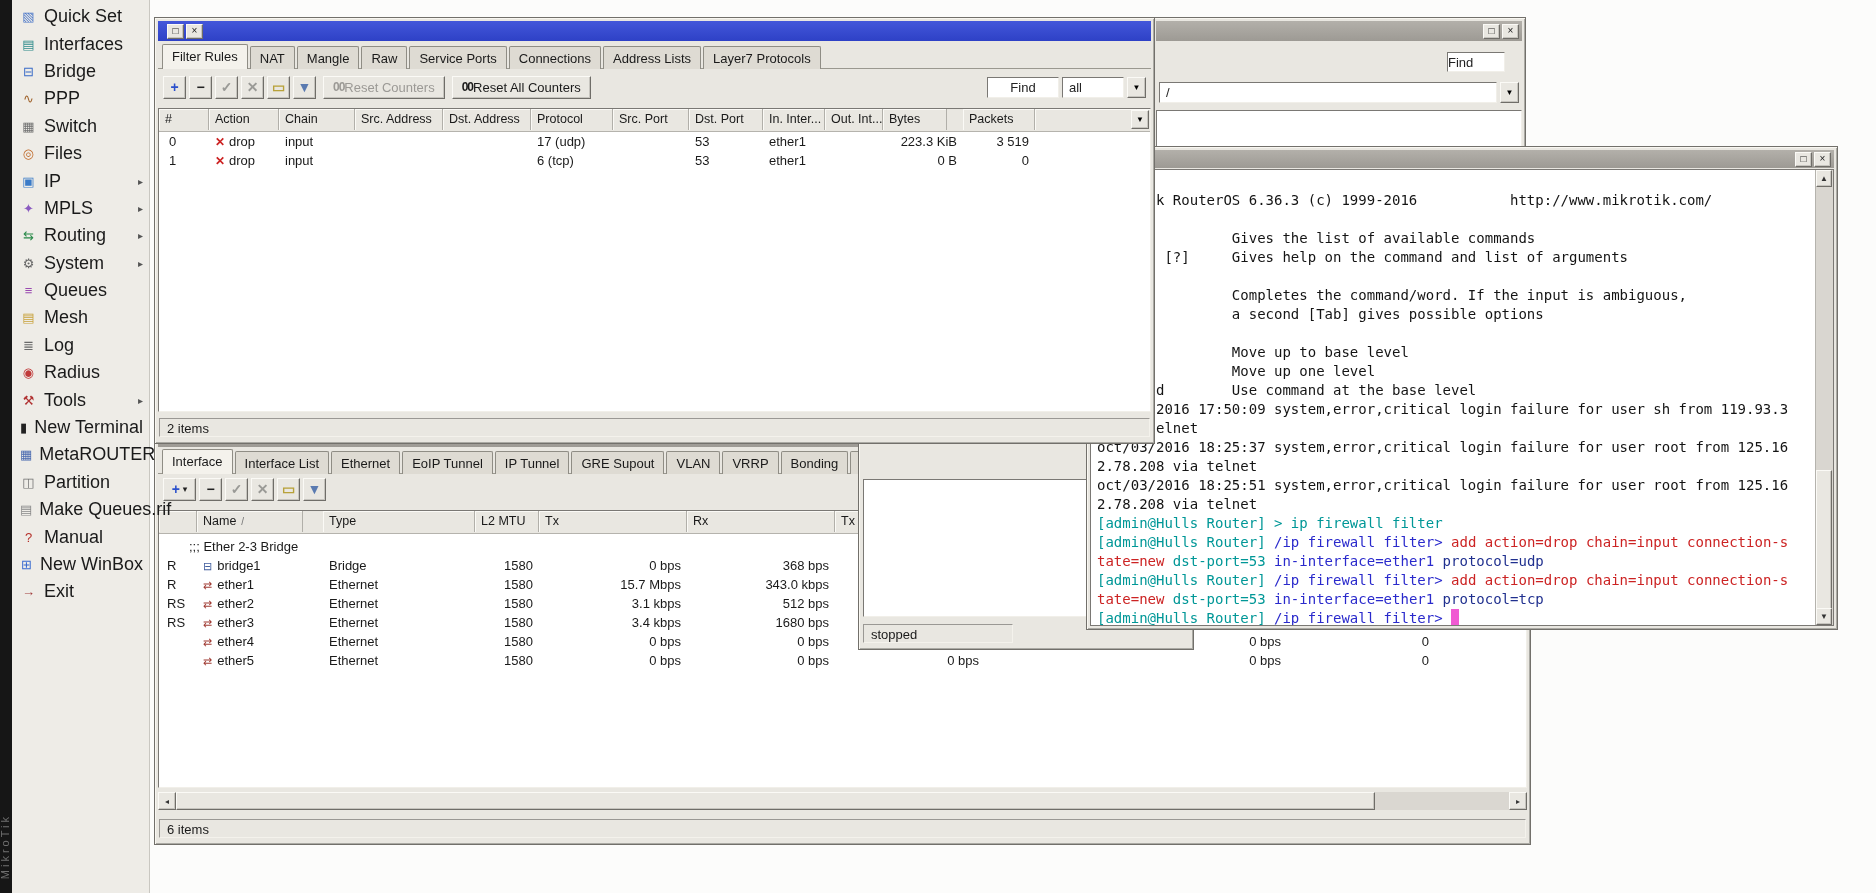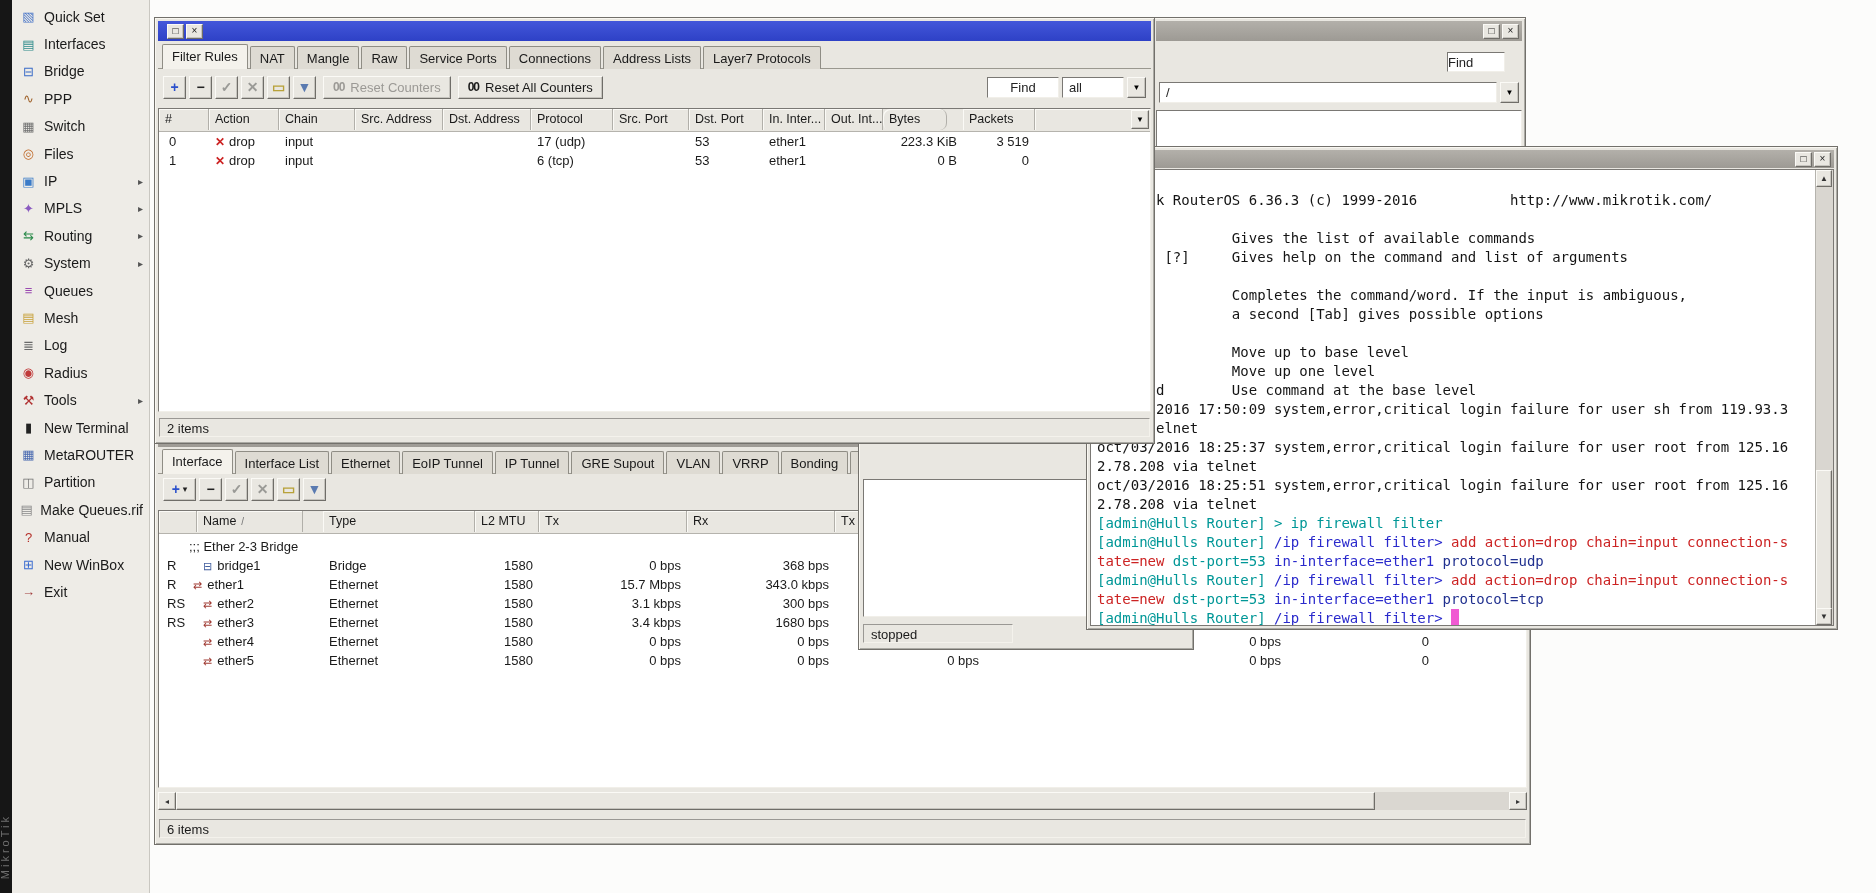--- a/index.html
+++ b/index.html
@@ -7,21 +7,21 @@
           font-family:"Liberation Sans",sans-serif;font-size:13px;color:#1a1a1a;}
   
   .brand-strip{position:absolute;left:0;top:0;width:12px;height:893px;background:#161616;z-index:50;}
   .brand-text{position:absolute;bottom:14px;left:-1px;writing-mode:vertical-rl;transform:rotate(180deg);
               color:#6f6f6f;font-size:11px;letter-spacing:3px;}
   
   .sidebar{position:absolute;left:12px;top:0;width:138px;height:893px;background:#eeece7;
            border-right:1px solid #c9c7c1;box-sizing:border-box;padding-top:3px;z-index:45;}
   .sb-item{height:27.4px;display:flex;align-items:center;padding:0 6px 0 8px;gap:7px;cursor:default;}
   .sb-icon{width:17px;text-align:center;font-size:13px;}
-  .sb-label{flex:1;font-size:14px;white-space:nowrap;}
+  .sb-label{flex:1;font-size:18px;white-space:nowrap;}
   .sb-arrow{color:#555;font-size:10px;}
   
   .win{position:absolute;background:#e9e7e1;border:1px solid #72706b;box-sizing:border-box;
        box-shadow:inset 1px 1px 0 #f9f7f1, inset -1px -1px 0 #abaaa4;}
   .titlebar{position:absolute;left:3px;top:3px;right:3px;height:20px;display:flex;align-items:center;
             padding:0 3px 0 7px;color:#fff;font-size:13px;}
   .titlebar.active{background:linear-gradient(180deg,#4357da,#2e41c6);}
   .titlebar.inactive{background:linear-gradient(180deg,#b3b0aa,#9d9a94);color:#f2f1ee;}
   .titlebar.slim{height:18px;}
   .title-label{flex:1;white-space:nowrap;overflow:hidden;}
@@ -36,21 +36,21 @@
   .toolbar{position:absolute;left:3px;right:3px;height:30px;display:flex;align-items:center;
            gap:3px;padding:0 5px;box-sizing:border-box;}
   .tools{display:flex;gap:3px;align-items:center;}
   .tbtn{width:23px;height:23px;background:#e9e7e1;border:1px solid;border-color:#fbfaf6 #6f6d68 #6f6d68 #fbfaf6;
         box-shadow:inset -1px -1px 0 #c6c4be;display:flex;align-items:center;justify-content:center;
         padding:0;font-family:inherit;font-size:14px;}
   .tbtn .tglyph{font-weight:bold;line-height:1;}
   .tbtn.split{width:33px;gap:3px;}
   .tsplit{font-size:9px;color:#222;}
   .pushbtn{height:23px;background:#e9e7e1;border:1px solid;border-color:#fbfaf6 #6f6d68 #6f6d68 #fbfaf6;
-           box-shadow:inset -1px -1px 0 #c6c4be;padding:0 9px;font-size:13px;display:flex;gap:6px;
+           box-shadow:inset -1px -1px 0 #c6c4be;padding:0 9px;font-size:13px;display:flex;
            align-items:center;font-family:inherit;color:#1a1a1a;margin-left:4px;white-space:nowrap;}
   .pushbtn .prefix{font-weight:bold;letter-spacing:-1px;font-size:12px;}
   .pushbtn.disabled{color:#9b9995;}
   .spacer{flex:1;}
   .sunkbox{background:#fff;border:1px solid;border-color:#7a7874 #f1efe9 #f1efe9 #7a7874;
            box-sizing:border-box;height:21px;display:flex;align-items:center;font-size:13px;color:#222;}
   .findbox{width:72px;justify-content:center;}
   .combo{width:62px;padding:0 6px;}
   .arrowbtn{width:19px;height:21px;font-size:8px;}
   
@@ -283,36 +283,36 @@
             <div class="tcell" style="left: 164px; width: 152px;">Bridge</div>
             <div class="tcell right" style="left: 316px; width: 64px;">1580</div>
             <div class="tcell right" style="left: 380px; width: 148px;">0 bps</div>
             <div class="tcell right" style="left: 528px; width: 148px;">368 bps</div>
             <div class="tcell right" style="left: 676px; width: 150px;"></div>
             <div class="tcell right" style="left: 1036px; width: 92px;"></div>
             <div class="tcell right" style="left: 1184px; width: 92px;"></div>
           </div>
           <div class="trow" style="top: 41px;">
             <div class="tcell statecell" style="left: 0px; width: 38px;">R</div>
-            <div class="tcell" style="left: 28px; width: 126px;"><span class="if-icon" style="color: rgb(160, 60, 52);">⇄</span>ether1</div>
+            <div class="tcell" style="left: 38px; width: 126px;"><span class="if-icon" style="color: rgb(160, 60, 52);">⇄</span>ether1</div>
             <div class="tcell" style="left: 164px; width: 152px;">Ethernet</div>
             <div class="tcell right" style="left: 316px; width: 64px;">1580</div>
             <div class="tcell right" style="left: 380px; width: 148px;">15.7 Mbps</div>
             <div class="tcell right" style="left: 528px; width: 148px;">343.0 kbps</div>
             <div class="tcell right" style="left: 676px; width: 150px;"></div>
             <div class="tcell right" style="left: 1036px; width: 92px;"></div>
             <div class="tcell right" style="left: 1184px; width: 92px;"></div>
           </div>
           <div class="trow" style="top: 60px;">
             <div class="tcell statecell" style="left: 0px; width: 38px;">RS</div>
             <div class="tcell" style="left: 38px; width: 126px;"><span class="if-icon" style="color: rgb(160, 60, 52);">⇄</span>ether2</div>
             <div class="tcell" style="left: 164px; width: 152px;">Ethernet</div>
             <div class="tcell right" style="left: 316px; width: 64px;">1580</div>
             <div class="tcell right" style="left: 380px; width: 148px;">3.1 kbps</div>
-            <div class="tcell right" style="left: 528px; width: 148px;">300 bps</div>
+            <div class="tcell right" style="left: 528px; width: 148px;">512 bps</div>
             <div class="tcell right" style="left: 676px; width: 150px;"></div>
             <div class="tcell right" style="left: 1036px; width: 92px;"></div>
             <div class="tcell right" style="left: 1184px; width: 92px;"></div>
           </div>
           <div class="trow" style="top: 79px;">
             <div class="tcell statecell" style="left: 0px; width: 38px;">RS</div>
             <div class="tcell" style="left: 38px; width: 126px;"><span class="if-icon" style="color: rgb(160, 60, 52);">⇄</span>ether3</div>
             <div class="tcell" style="left: 164px; width: 152px;">Ethernet</div>
             <div class="tcell right" style="left: 316px; width: 64px;">1580</div>
             <div class="tcell right" style="left: 380px; width: 148px;">3.4 kbps</div>
@@ -456,21 +456,21 @@
       <div class="hcell" style="left: 0px; width: 50px;">#</div>
           <div class="hcell" style="left: 50px; width: 70px;">Action</div>
           <div class="hcell" style="left: 120px; width: 76px;">Chain</div>
           <div class="hcell" style="left: 196px; width: 88px;">Src. Address</div>
           <div class="hcell" style="left: 284px; width: 88px;">Dst. Address</div>
           <div class="hcell" style="left: 372px; width: 82px;">Protocol</div>
           <div class="hcell" style="left: 454px; width: 76px;">Src. Port</div>
           <div class="hcell" style="left: 530px; width: 74px;">Dst. Port</div>
           <div class="hcell" style="left: 604px; width: 62px;">In. Inter...</div>
           <div class="hcell" style="left: 666px; width: 58px;">Out. Int...</div>
-          <div class="hcell" style="left: 724px; width: 64px; border-radius: 7px;">Bytes</div>
+          <div class="hcell" style="left: 724px; width: 64px;">Bytes</div>
           <div class="hcell" style="left: 804px; width: 72px;">Packets</div>
           <div class="hcell" style="left: 876px; width: 117px;"></div>
         </div>
       <div class="tbody">
           <div class="trow" style="top: 0px;">
             <div class="tcell idcell" style="left: 0px; width: 50px;">0</div>
             <div class="tcell" style="left: 50px; width: 70px;"><span class="drop-icon" style="color: rgb(204, 34, 34);">✕</span>drop</div>
             <div class="tcell" style="left: 120px; width: 76px;">input</div>
             <div class="tcell" style="left: 196px; width: 88px;"></div>
             <div class="tcell" style="left: 284px; width: 88px;"></div>

